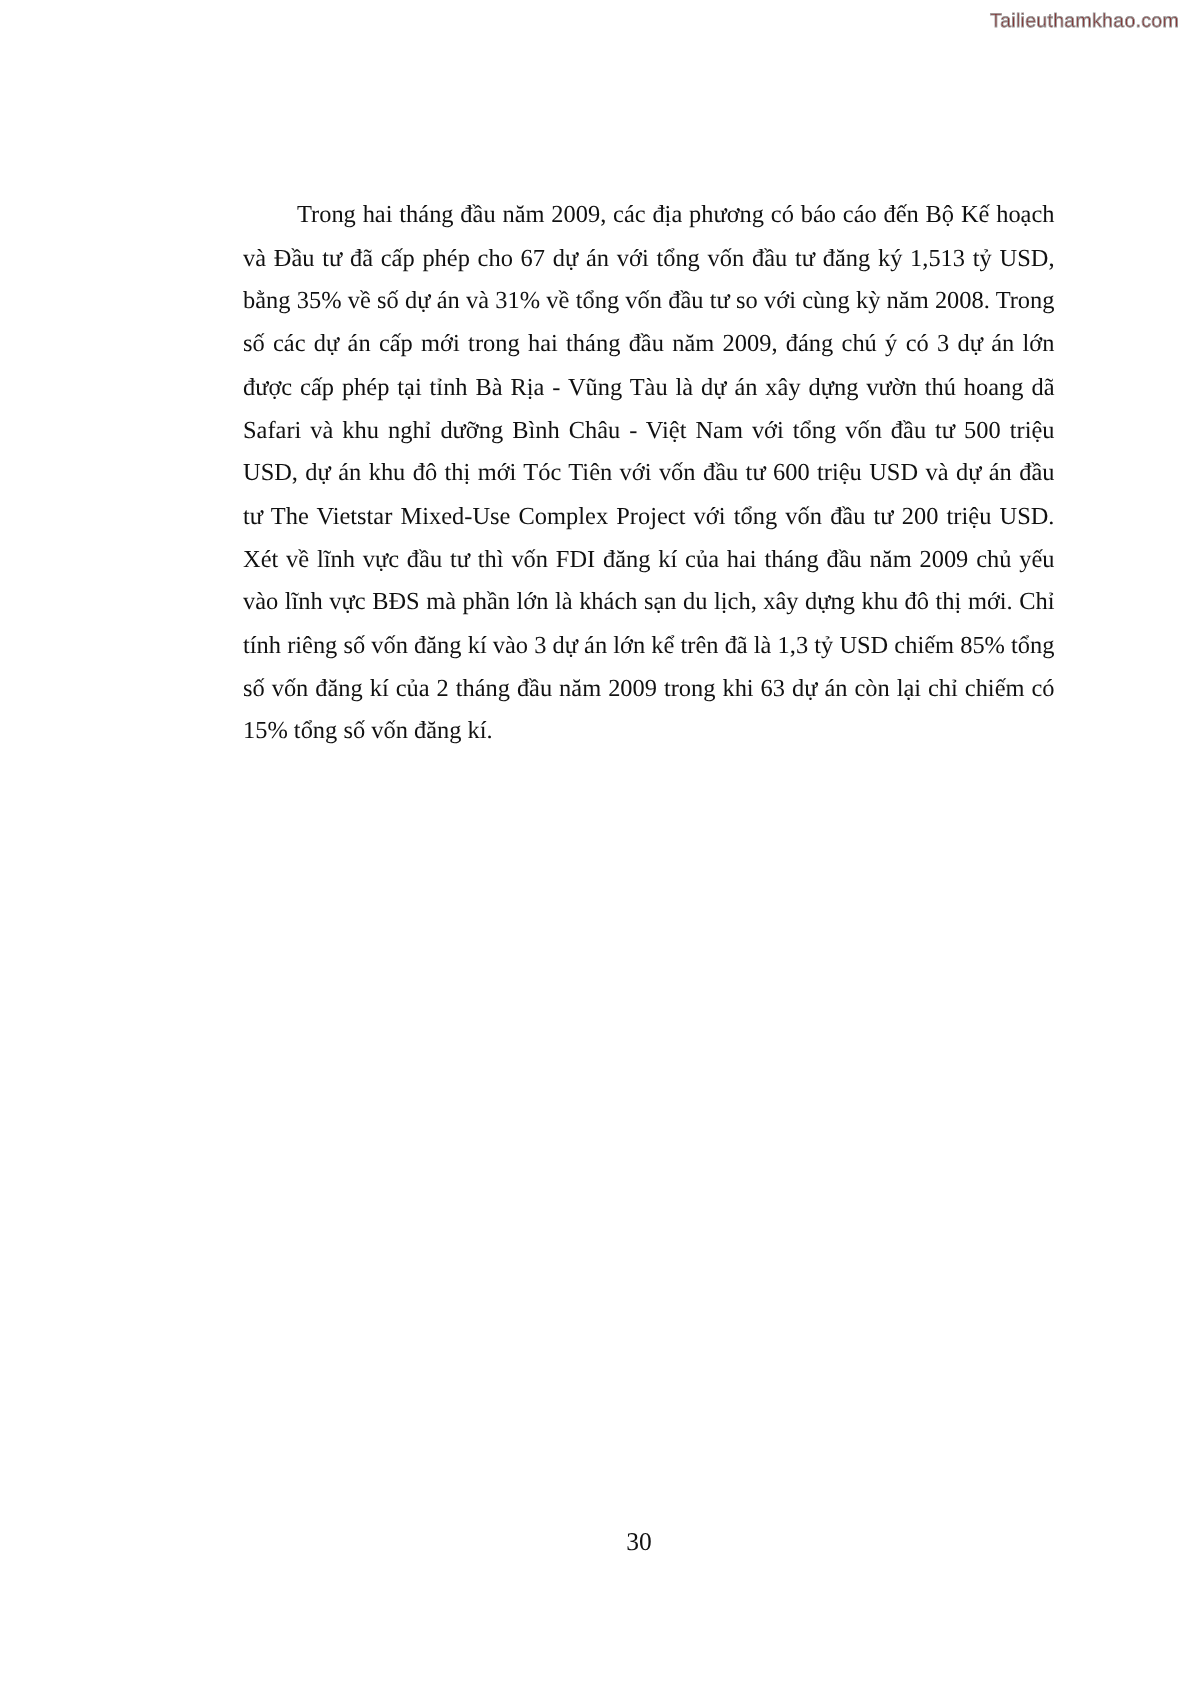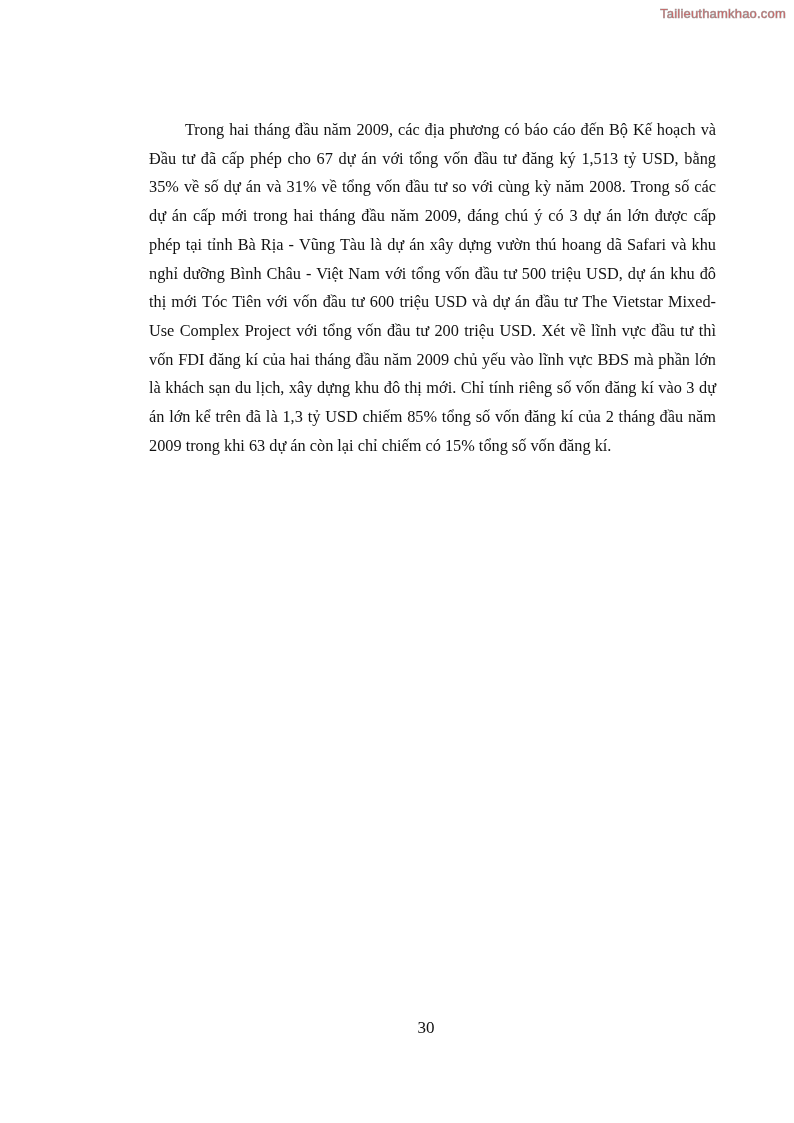--- a/index.html
+++ b/index.html
@@ -14,32 +14,32 @@
       overflow: hidden;
       font-family: "Liberation Serif", "DejaVu Serif", serif;
       color: #111111;
     }
     .watermark {
       position: absolute;
       top: 6px;
       right: 8px;
       font-family: "Liberation Sans", "DejaVu Sans", sans-serif;
       font-size: 13px;
-      color: #ef4444;
+      color: #7f1d1d;
       -webkit-text-stroke: 0.6px #9a9a9a;
       letter-spacing: 0.2px;
     }
     .content {
       position: absolute;
       left: 145px;
       top: 112px;
       width: 575px;
     }
     .para {
-      margin: 4px;
+      margin: 17px;
       font-size: 16.3px;
       line-height: 28.7px;
       text-align: justify;
       text-indent: 36px;
     }
     .page-number {
       position: absolute;
       top: 1018px;
       left: 0;
       width: 852px;

